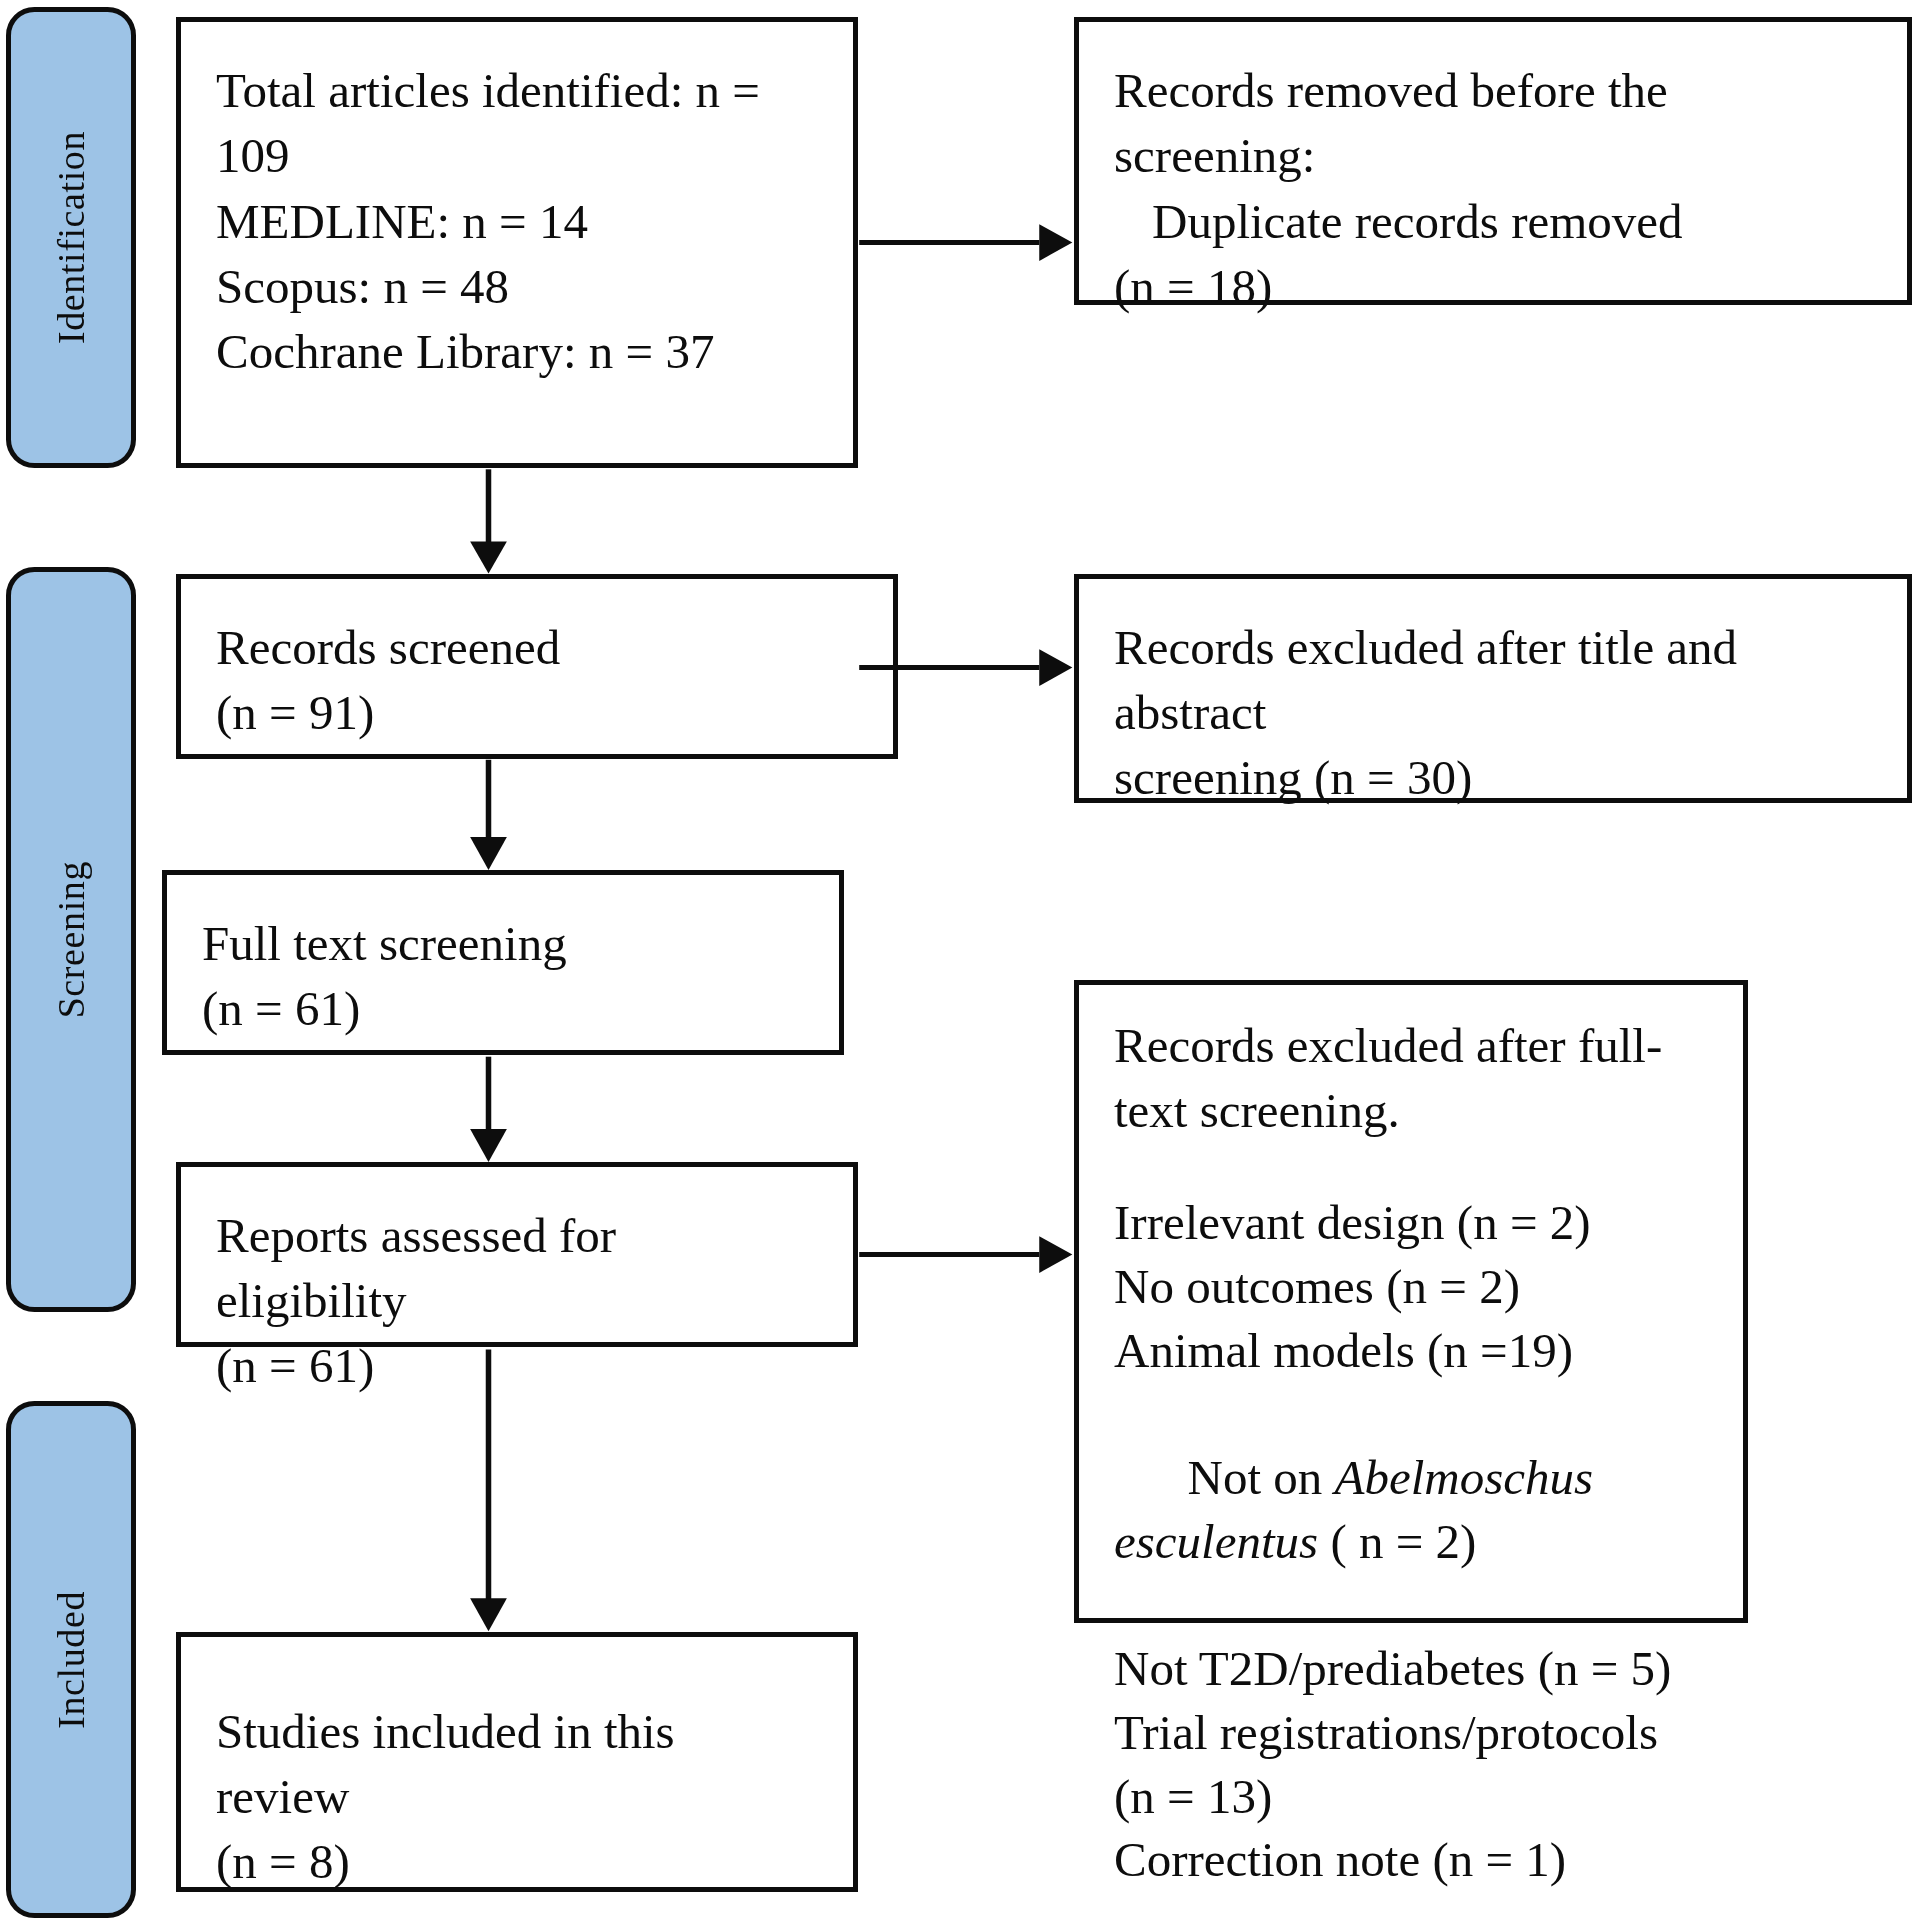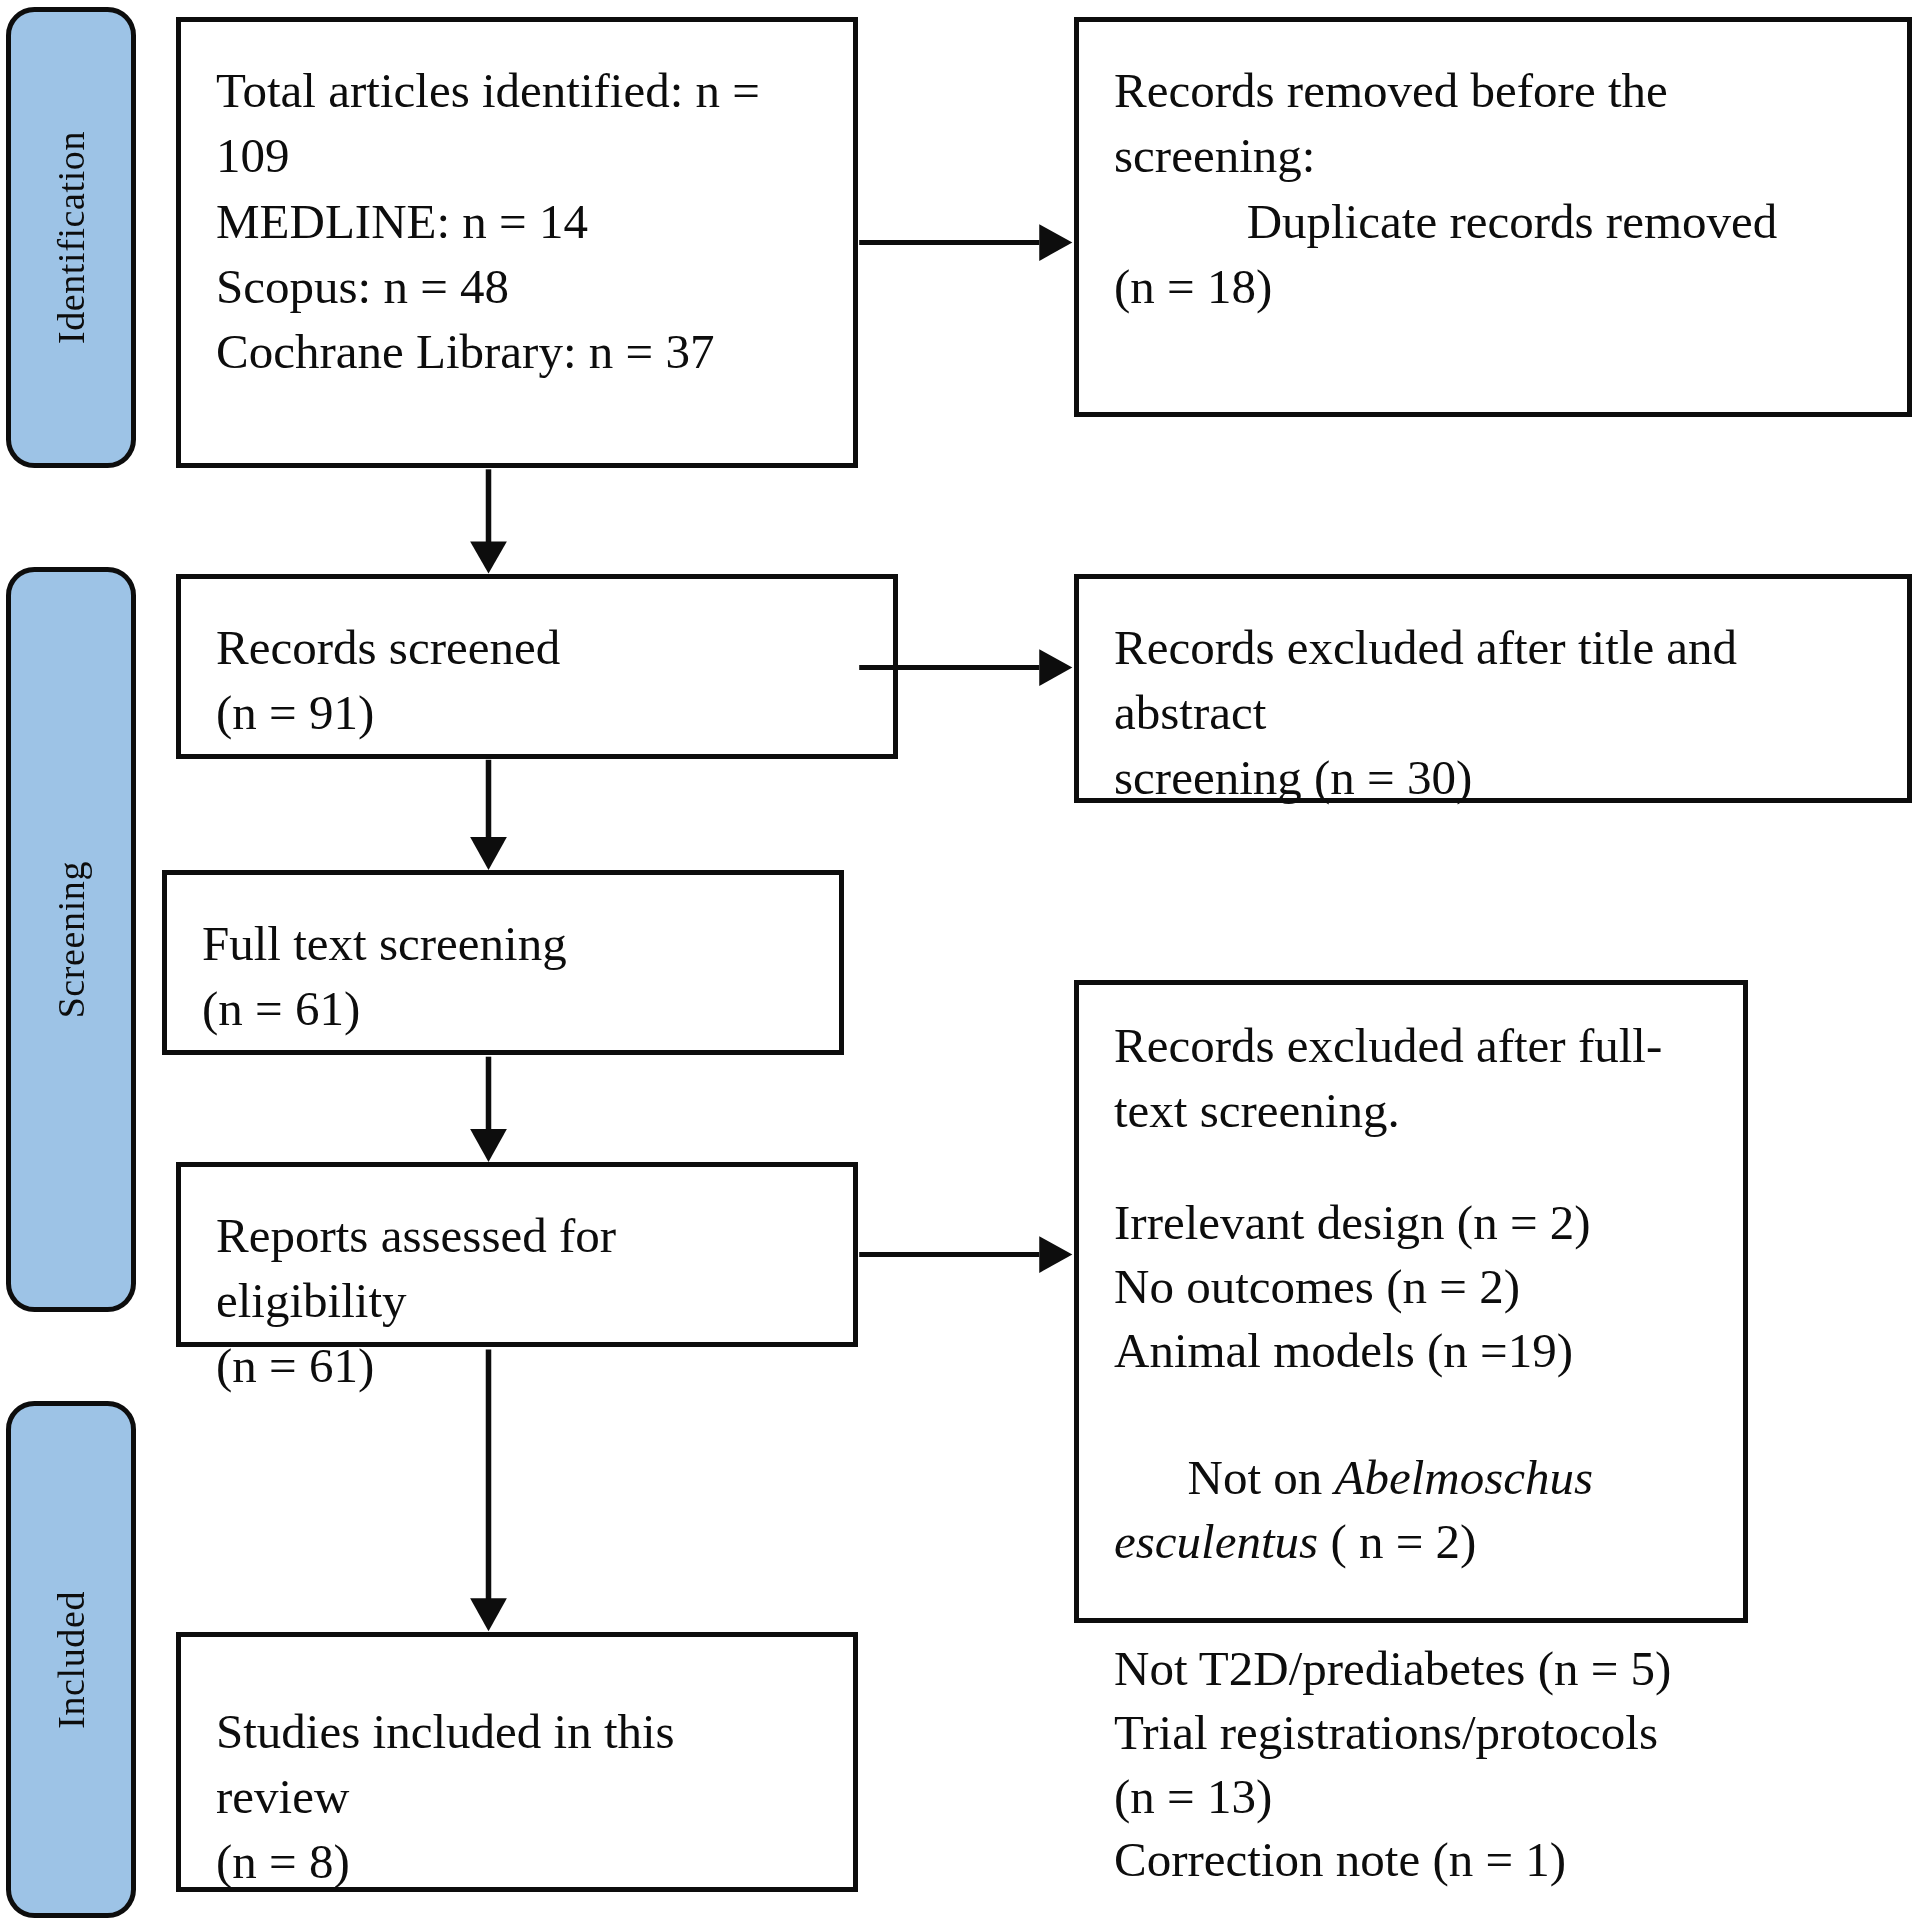--- a/index.html
+++ b/index.html
@@ -46,21 +46,20 @@
     padding: 36px 35px 25px 35px;
   }
   .flow-box .line {
     font-size: 49px;
     line-height: 1.33;
     color: #0d0d0d;
     white-space: pre-wrap;
   }
   .flow-box .line.indent {
     padding-left: 38px;
-    text-align: center;
   }
   .flow-box .line.gap-before {
     margin-top: 48px;
   }
   .flow-box .line.tight {
     line-height: 1.30;
   }
   .flow-box .line em {
     font-style: italic;
   }
@@ -92,21 +91,21 @@
     <span class="stage-label">Included</span>
   </div>
 
   <div class="flow-box" style="left:176px; top:17.3px; width:682px; height:451px;">
     <div class="line">Total articles identified: n = 109</div>
     <div class="line">MEDLINE: n = 14</div>
     <div class="line">Scopus: n = 48</div>
     <div class="line">Cochrane Library: n = 37</div>
   </div>
 
-  <div class="flow-box" style="left:1074px; top:17.3px; width:838px; height:400px;">
+  <div class="flow-box" style="left:1074px; top:17.3px; width:838px; height:288px;">
     <div class="line">Records removed before the screening:</div>
     <div class="line indent">Duplicate records removed</div>
     <div class="line">(n = 18)</div>
   </div>
 
   <div class="flow-box" style="left:176px; top:574px; width:722px; height:185px;">
     <div class="line">Records screened</div>
     <div class="line">(n = 91)</div>
   </div>
 

